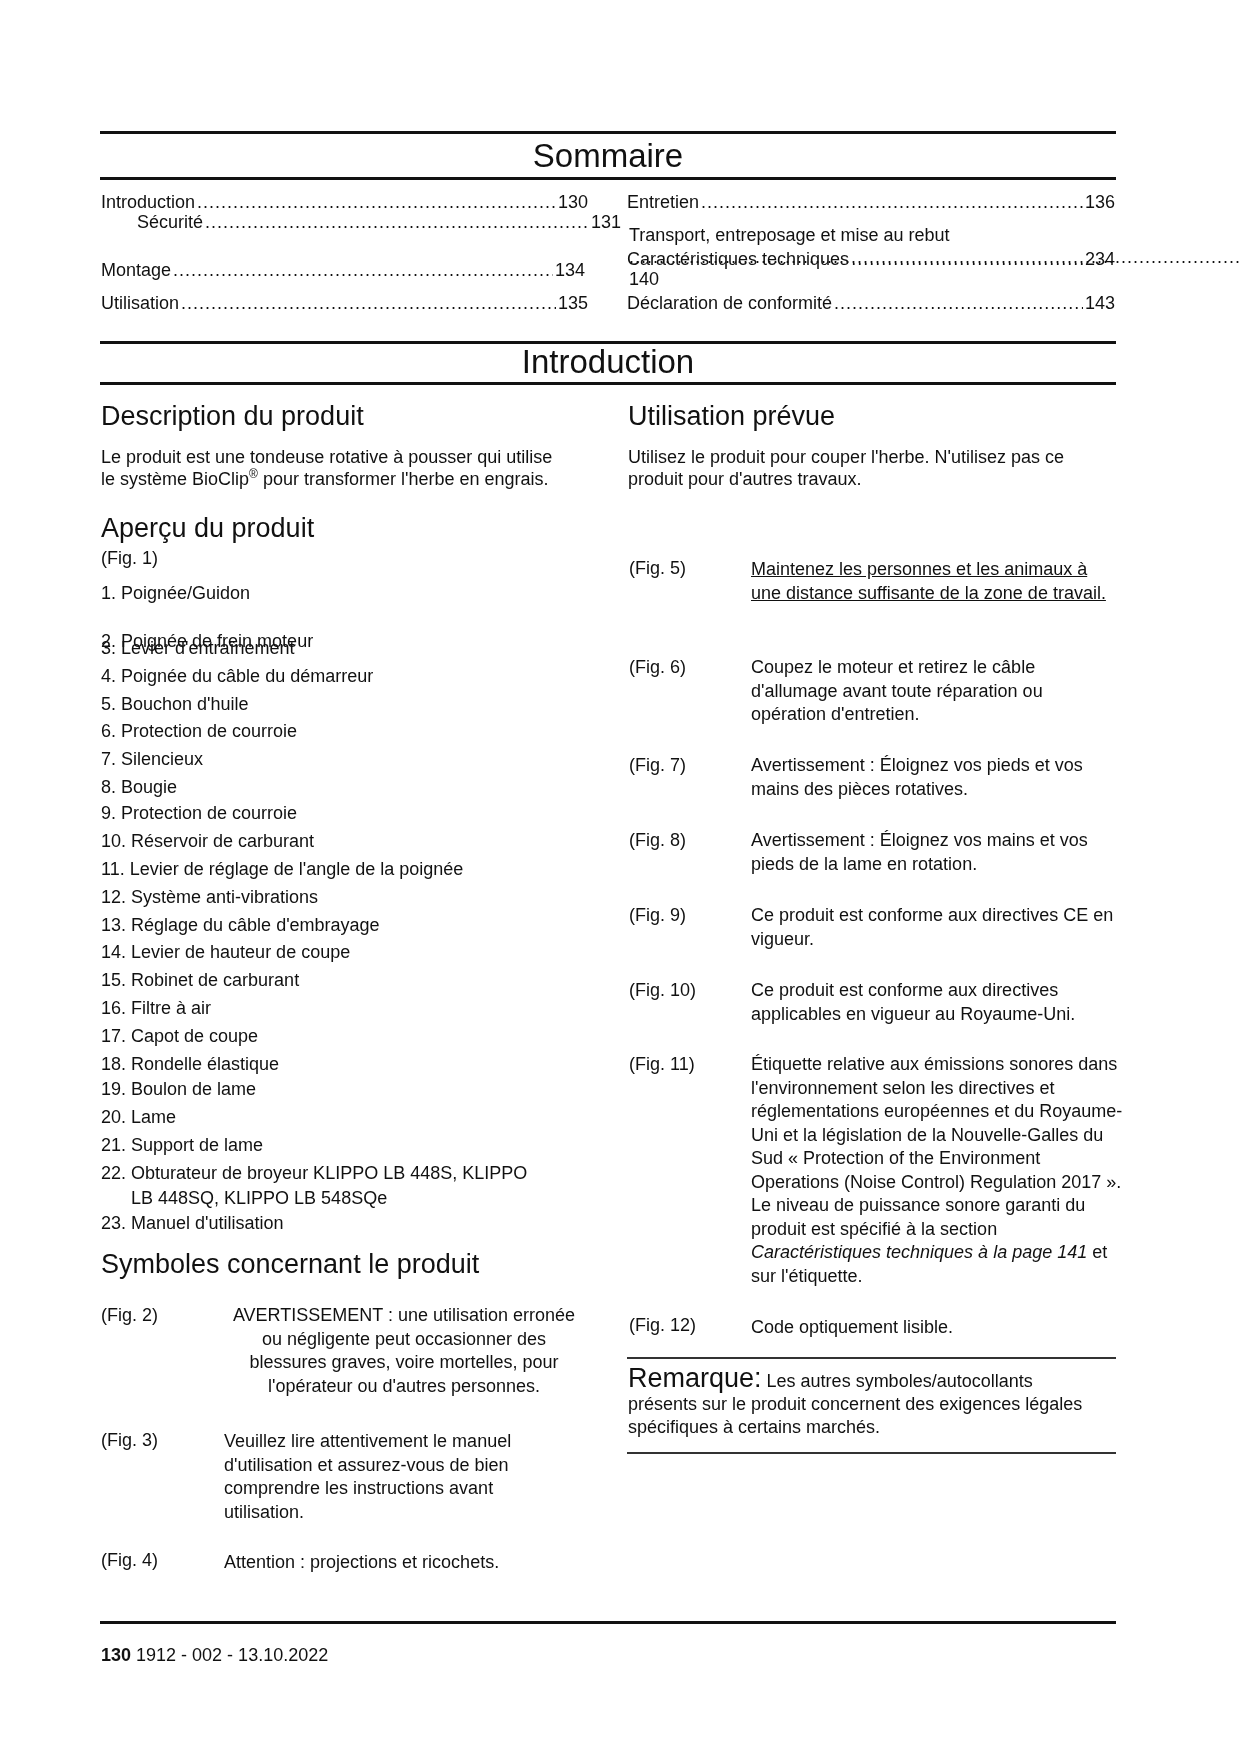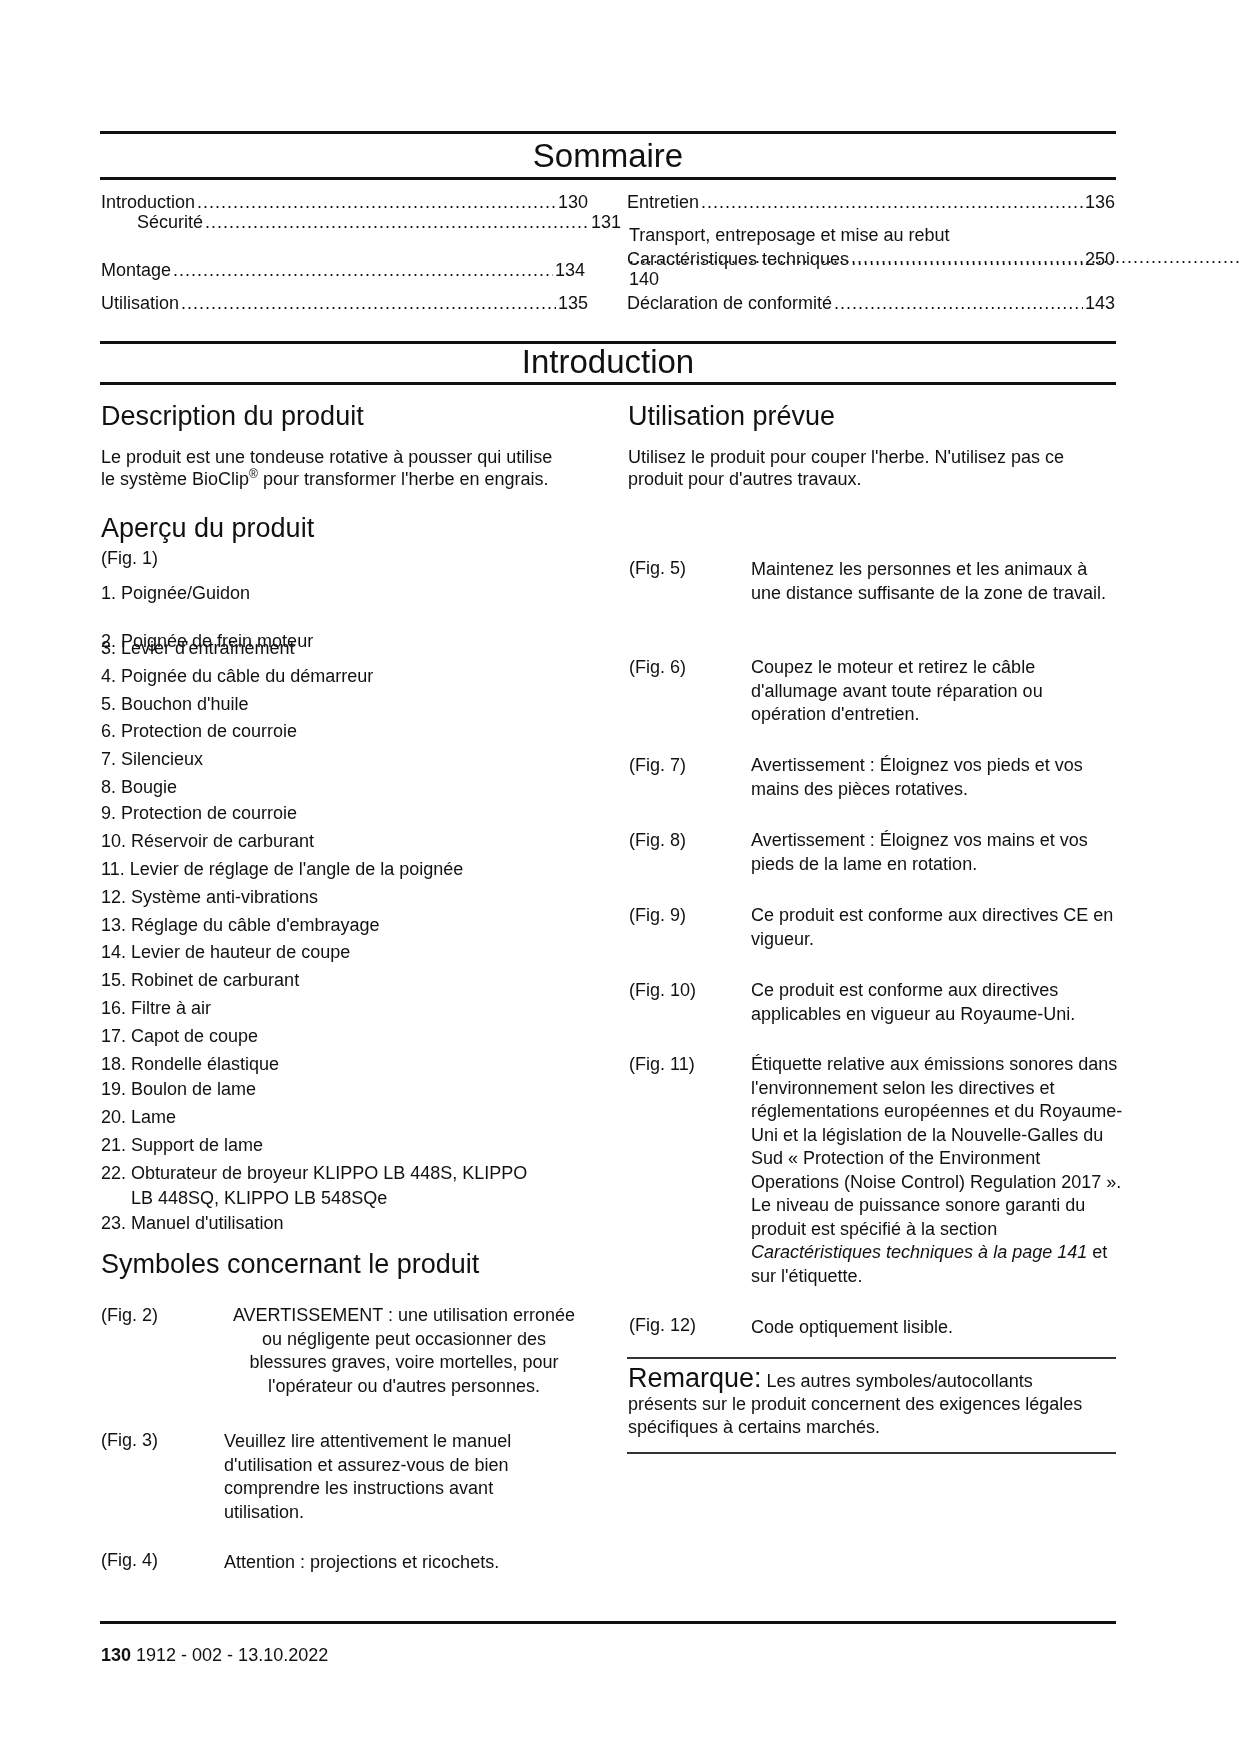--- a/index.html
+++ b/index.html
@@ -75,21 +75,21 @@
       <span class="page">136</span>
   </div>
   <div class="toc-row" style="left:627px; width:488px; top:224px;flex-direction:column;">
     <span class="label">Transport, entreposage et mise au rebut</span>
       <span class="dots"></span>
       <span class="page">140</span>
   </div>
   <div class="toc-row" style="left:627px; width:488px; top:248px;">
     <span class="label">Caractéristiques techniques</span>
       <span class="dots"></span>
-      <span class="page">250</span>
+      <span class="page">234</span>
   </div>
   <div class="toc-row" style="left:627px; width:488px; top:292px;">
     <span class="label">Déclaration de conformité</span>
       <span class="dots"></span>
       <span class="page">143</span>
   </div>
 </div>
 
 <div class="rule-thick" style="top:341px;"></div>
 <div class="title" style="top:342px;">Introduction</div>
@@ -142,21 +142,21 @@
 
   <div class="fig-label" style="left:101px; top:1549px;">(Fig. 4)</div>
   <p class="fig-text" style="left:224px; top:1551px; width:360px;">Attention : projections et ricochets.</p>
 </div>
 
 <h2 style="left:628px; top:400px;">Utilisation prévue</h2>
 <p class="para" style="left:628px; top:446px; width:490px;">Utilisez le produit pour couper l'herbe. N'utilisez pas ce produit pour d'autres travaux.</p>
 
 <div>
   <div class="fig-label" style="left:629px; top:557px;">(Fig. 5)</div>
-  <p class="fig-text" style="left:751px; top:558px; width:360px;">Maintenez les personnes et les animaux à une distance suffisante de la zone de travail.</p>
+  <p class="fig-text" style="left:751px; top:558px; width:360px;text-decoration:underline;">Maintenez les personnes et les animaux à une distance suffisante de la zone de travail.</p>
 
   <div class="fig-label" style="left:629px; top:656px;">(Fig. 6)</div>
   <p class="fig-text" style="left:751px; top:656px; width:340px;">Coupez le moteur et retirez le câble d'allumage avant toute réparation ou opération d'entretien.</p>
 
   <div class="fig-label" style="left:629px; top:754px;">(Fig. 7)</div>
   <p class="fig-text" style="left:751px; top:754px; width:375px;">Avertissement : Éloignez vos pieds et vos mains des pièces rotatives.</p>
 
   <div class="fig-label" style="left:629px; top:829px;">(Fig. 8)</div>
   <p class="fig-text" style="left:751px; top:829px; width:375px;">Avertissement : Éloignez vos mains et vos pieds de la lame en rotation.</p>
 

